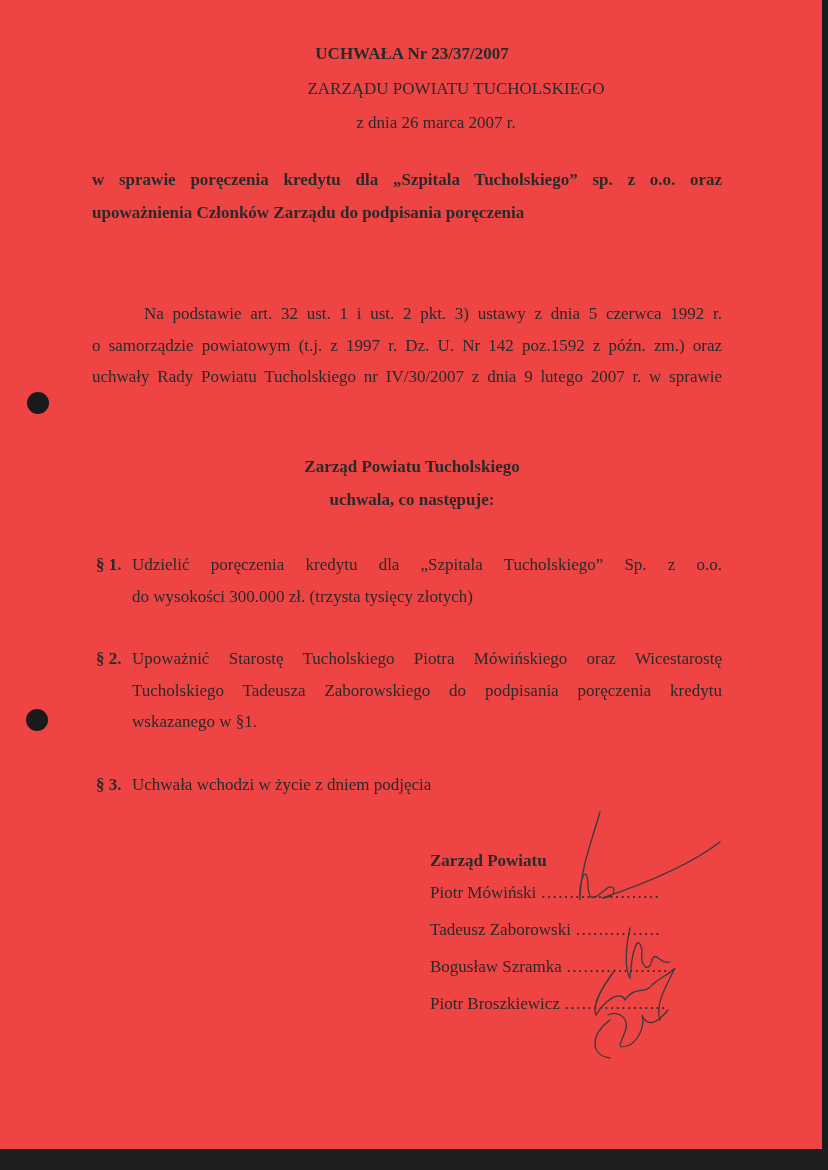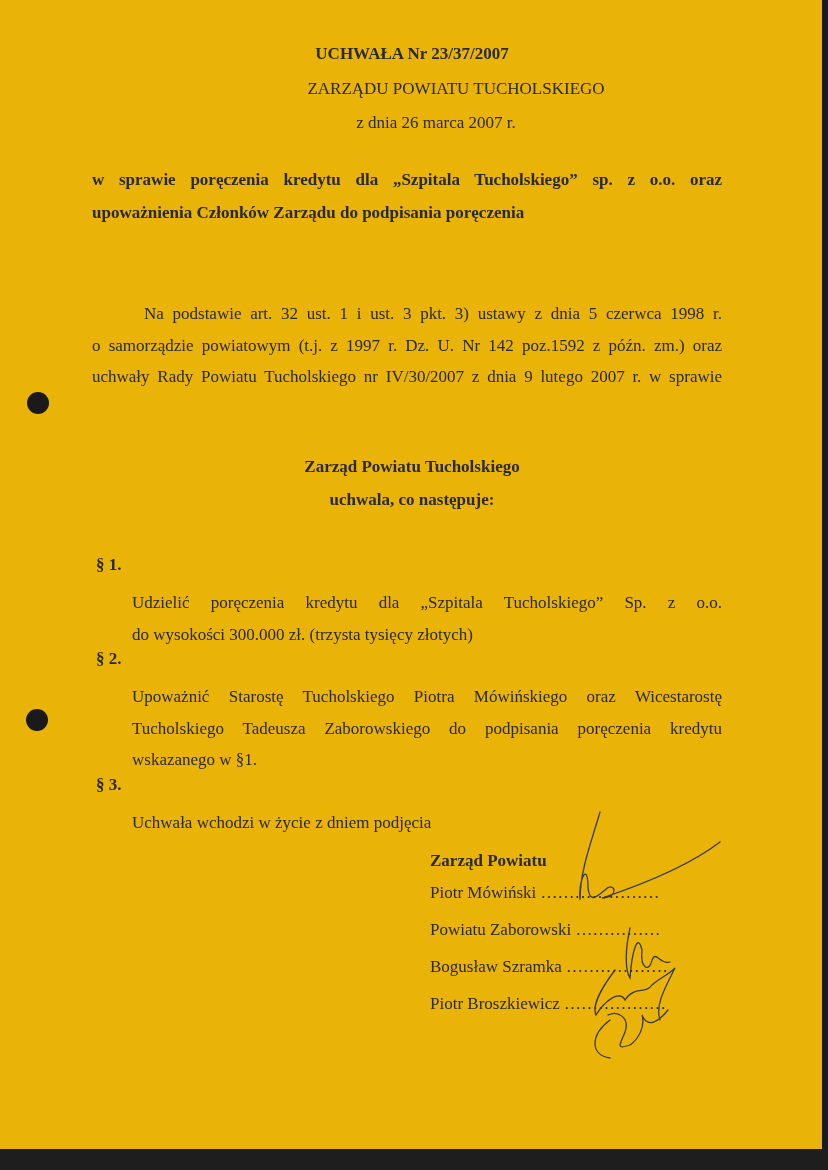--- a/index.html
+++ b/index.html
@@ -4,21 +4,21 @@
 <style>
   html, body { margin: 0; padding: 0; }
   body {
     width: 828px; height: 1170px; position: relative; overflow: hidden;
     background: #f7f7f5;
     font-family: "Liberation Serif", "DejaVu Serif", serif;
     color: #2a2a2a;
   }
   .page {
     position: absolute; left: 0; top: 0; width: 824px; height: 1150px;
-    background: #eab308;
+    background: #ef4444;
   }
   .edge-right { position: absolute; right: 0; top: 0; width: 6px; height: 1170px; background: #1c1c1c; }
   .edge-bottom { position: absolute; left: 0; bottom: 0; width: 828px; height: 21px; background: #1e1e1e; }
   .hole { position: absolute; width: 22px; height: 22px; border-radius: 50%; background: #1a1a1a; }
   .hole.h1 { left: 27px; top: 392px; }
   .hole.h2 { left: 26px; top: 709px; }
 
   .center { position: absolute; left: 0; width: 824px; text-align: center; }
   .bold { font-weight: bold; }
   .t1 { top: 44px; font-size: 17px; }
@@ -33,21 +33,21 @@
   .para .line { display: block; text-align: justify; text-align-last: justify; white-space: nowrap; }
   .para .line.last { text-align-last: left; }
   .para .line.indent { padding-left: 52px; }
   .basis { top: 298px; }
 
   .h-zarzad { top: 457px; font-size: 17px; font-weight: bold; }
   .h-uchwala { top: 490px; font-size: 17px; font-weight: bold; }
 
   .sec { position: absolute; left: 96px; width: 626px; font-size: 17px; line-height: 31.5px; }
   .sec .num { position: absolute; left: 0; top: 0; font-weight: bold; }
-  .sec .body { margin-left: 36px; margin-top: 38px; }
+  .sec .body { margin-left: 36px; }
   .sec .line { display: block; text-align: justify; text-align-last: justify; white-space: nowrap; }
   .sec .line.last { text-align-last: left; }
   .sec1 { top: 549px; }
   .sec2 { top: 643px; }
   .sec3 { top: 769px; }
 
   .signers { position: absolute; left: 430px; top: 848px; font-size: 17px; }
   .signers .title { font-weight: bold; line-height: 26px; }
   .signers .row { line-height: 37px; white-space: nowrap; }
   .signers .row:first-of-type { line-height: 26px; }
@@ -62,21 +62,21 @@
   <div class="hole h2"></div>
 
   <div class="center bold t1">UCHWAŁA Nr 23/37/2007</div>
   <div class="center t2">ZARZĄDU POWIATU TUCHOLSKIEGO</div>
   <div class="center t3">z dnia 26 marca 2007 r.</div>
 
   <div class="subject s1">w sprawie poręczenia kredytu dla „Szpitala Tucholskiego” sp. z o.o. oraz</div>
   <div class="subject s2">upoważnienia Członków Zarządu do podpisania poręczenia</div>
 
   <div class="para basis">
-    <span class="line indent">Na podstawie art. 32 ust. 1 i ust. 3 pkt. 3) ustawy z dnia 5 czerwca 1998 r.</span>
+    <span class="line indent">Na podstawie art. 32 ust. 1 i ust. 2 pkt. 3) ustawy z dnia 5 czerwca 1992 r.</span>
     <span class="line">o samorządzie powiatowym (t.j. z 1997 r. Dz. U. Nr 142 poz.1592 z późn. zm.) oraz</span>
     <span class="line">uchwały Rady Powiatu Tucholskiego nr IV/30/2007 z dnia 9 lutego 2007 r. w sprawie</span>
   </div>
 
   <div class="center h-uchwala">uchwala, co następuje:</div>
   <div class="center h-zarzad">Zarząd Powiatu Tucholskiego</div>
 
   <div class="sec sec1">
     <span class="num">§ 1.</span>
     <div class="body">
@@ -97,21 +97,21 @@
   <div class="sec sec3">
     <span class="num">§ 3.</span>
     <div class="body">
       <span class="line last">Uchwała wchodzi w życie z dniem podjęcia</span>
     </div>
   </div>
 
   <div class="signers">
     <div class="title">Zarząd Powiatu</div>
     <div class="row">Piotr Mówiński …………………</div>
-    <div class="row">Powiatu Zaborowski ……………</div>
+    <div class="row">Tadeusz Zaborowski ……………</div>
     <div class="row">Bogusław Szramka ………………</div>
     <div class="row">Piotr Broszkiewicz ………………</div>
   </div>
 
   <svg class="sig-svg" viewBox="0 0 320 250">
     <g fill="none" stroke="#3a3a3a" stroke-width="1.3" stroke-linecap="round">
       <path d="M180 2 C172 30,160 60,160 90 C158 70,168 50,168 78 C170 95,178 85,185 80 C195 70,200 88,182 88 C230 72,270 55,300 32"></path>
       <path d="M210 118 C205 140,205 160,210 168 C212 140,218 122,222 140 C220 160,230 162,232 150 C236 140,240 155,250 152"></path>
       <path d="M195 160 C180 180,172 195,176 205 C185 190,200 180,205 190 C215 175,225 185,232 175 C240 168,248 165,255 158 C245 178,235 195,240 210"></path>
       <path d="M190 210 C170 225,170 245,190 248 M188 205 C198 200,210 208,205 222 C200 235,195 240,210 235 C220 228,225 215,222 205 C228 220,240 210,248 200"></path>

